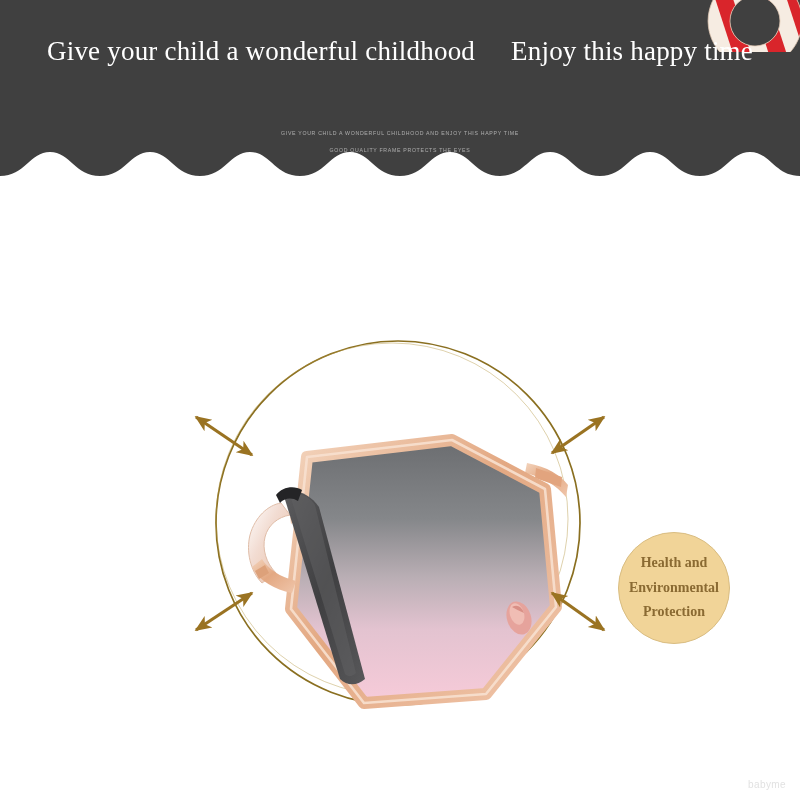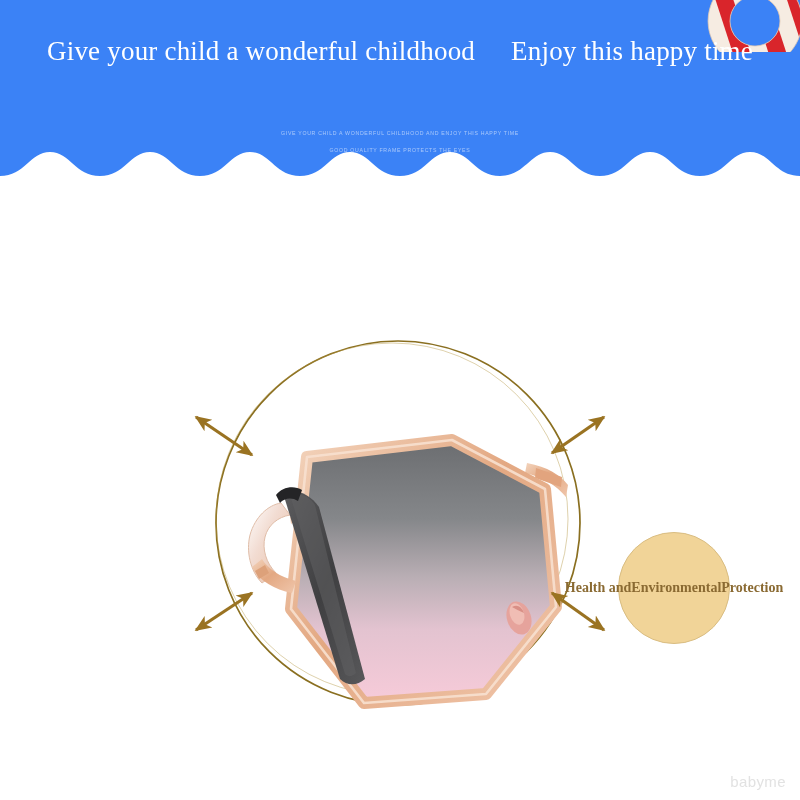--- a/index.html
+++ b/index.html
@@ -16,21 +16,21 @@
     background: #ffffff;
     font-family: "Liberation Sans", sans-serif;
   }
 
   
   .header-band {
     position: absolute;
     left: 0; top: 0;
     width: 800px;
     height: 205px;
-    background: #3b82f6;
+    background: #404040;
   }
   .header-wave {
     position: absolute;
     left: 0; top: 150px;
     width: 800px;
     height: 60px;
     pointer-events: none;
   }
 
   .tagline {
@@ -96,40 +96,40 @@
   }
 
   
   .bubble {
     position: absolute;
     border-radius: 50%;
     background: #f1d498;
     border: 1px solid #d9bd82;
     box-sizing: border-box;
     display: flex;
-    flex-direction: row;
+    flex-direction: column;
     align-items: center;
     justify-content: center;
     text-align: center;
     font-family: "Liberation Serif", serif;
     font-weight: bold;
     color: #8a6a32;
     line-height: 1.75;
   }
   .bubble span { display: block; white-space: nowrap; }
 
   .bubble-tl { left: 72px;  top: 333px; width: 114px; height: 114px; font-size: 16.5px; }
   .bubble-tr { left: 618px; top: 327px; width: 112px; height: 112px; font-size: 14px; }
 
   
   .watermark {
     position: absolute;
     right: 14px; bottom: 10px;
     font-family: "Liberation Sans", sans-serif;
-    font-size: 15px;
+    font-size: 10px;
     color: #e2e2e2;
     letter-spacing: 0.4px;
   }
 </style>
 </head>
 <body>
 
 <div id="page">
 
   <div class="header-band">

